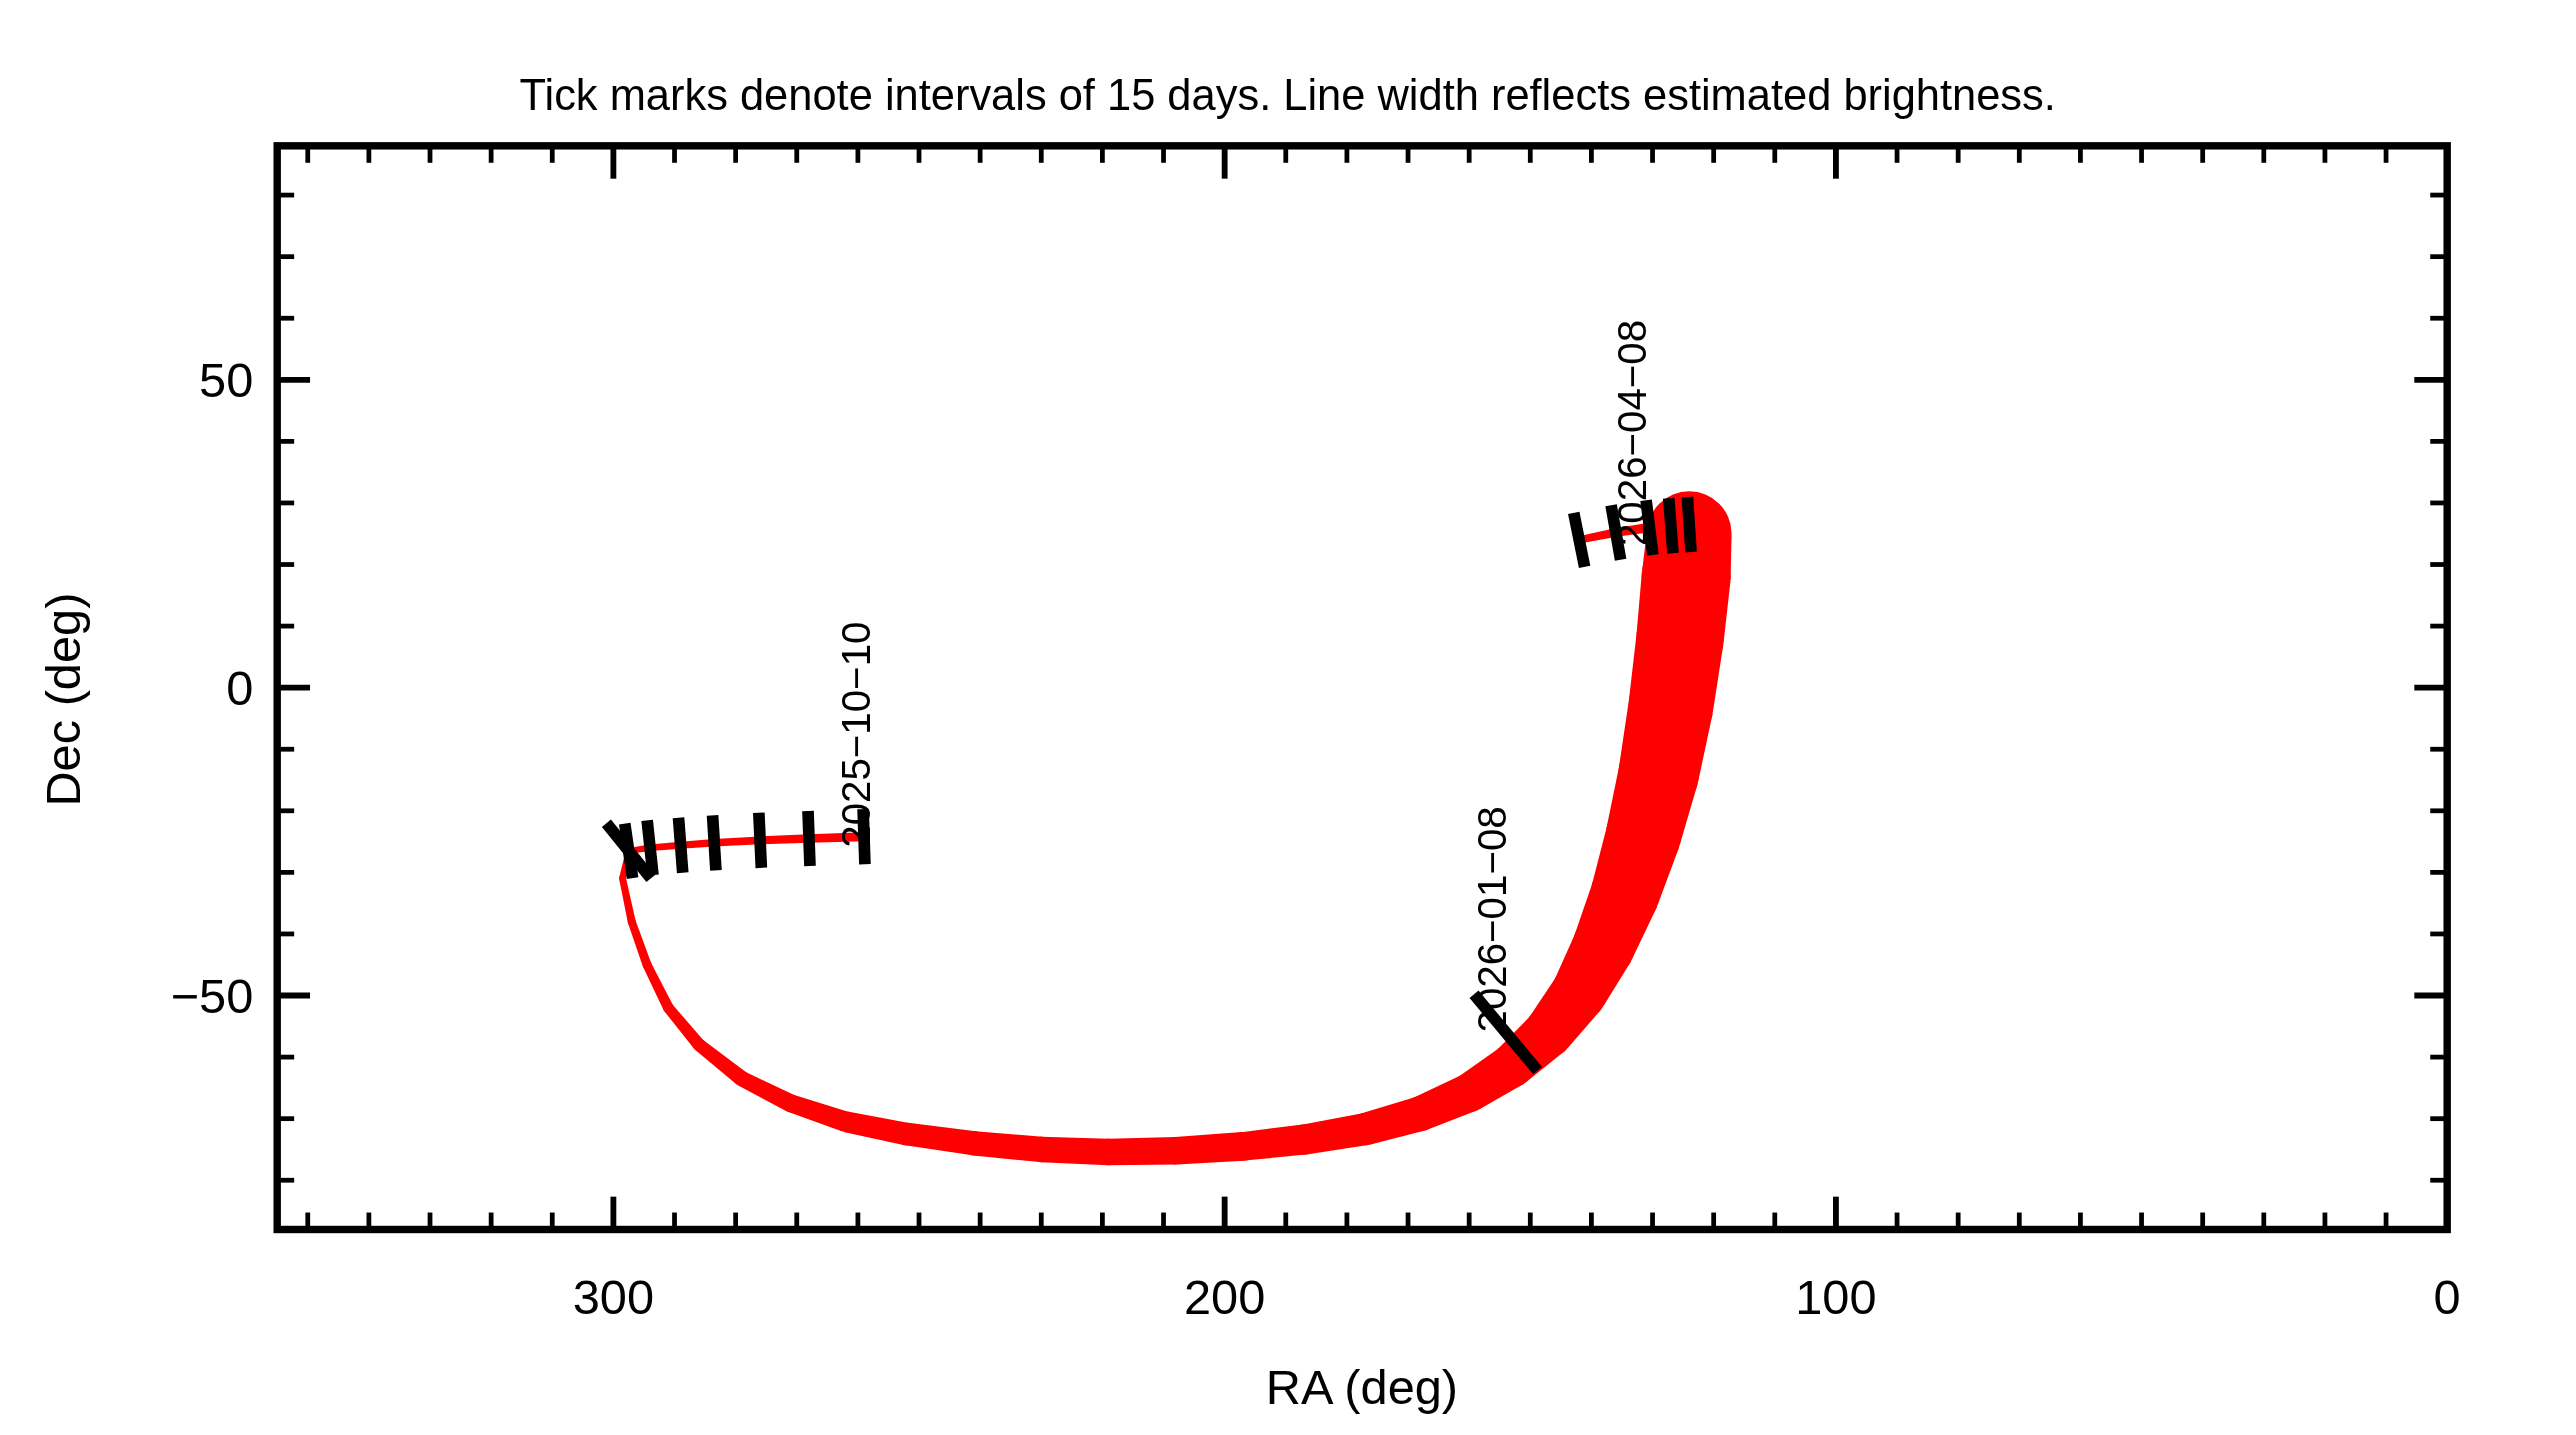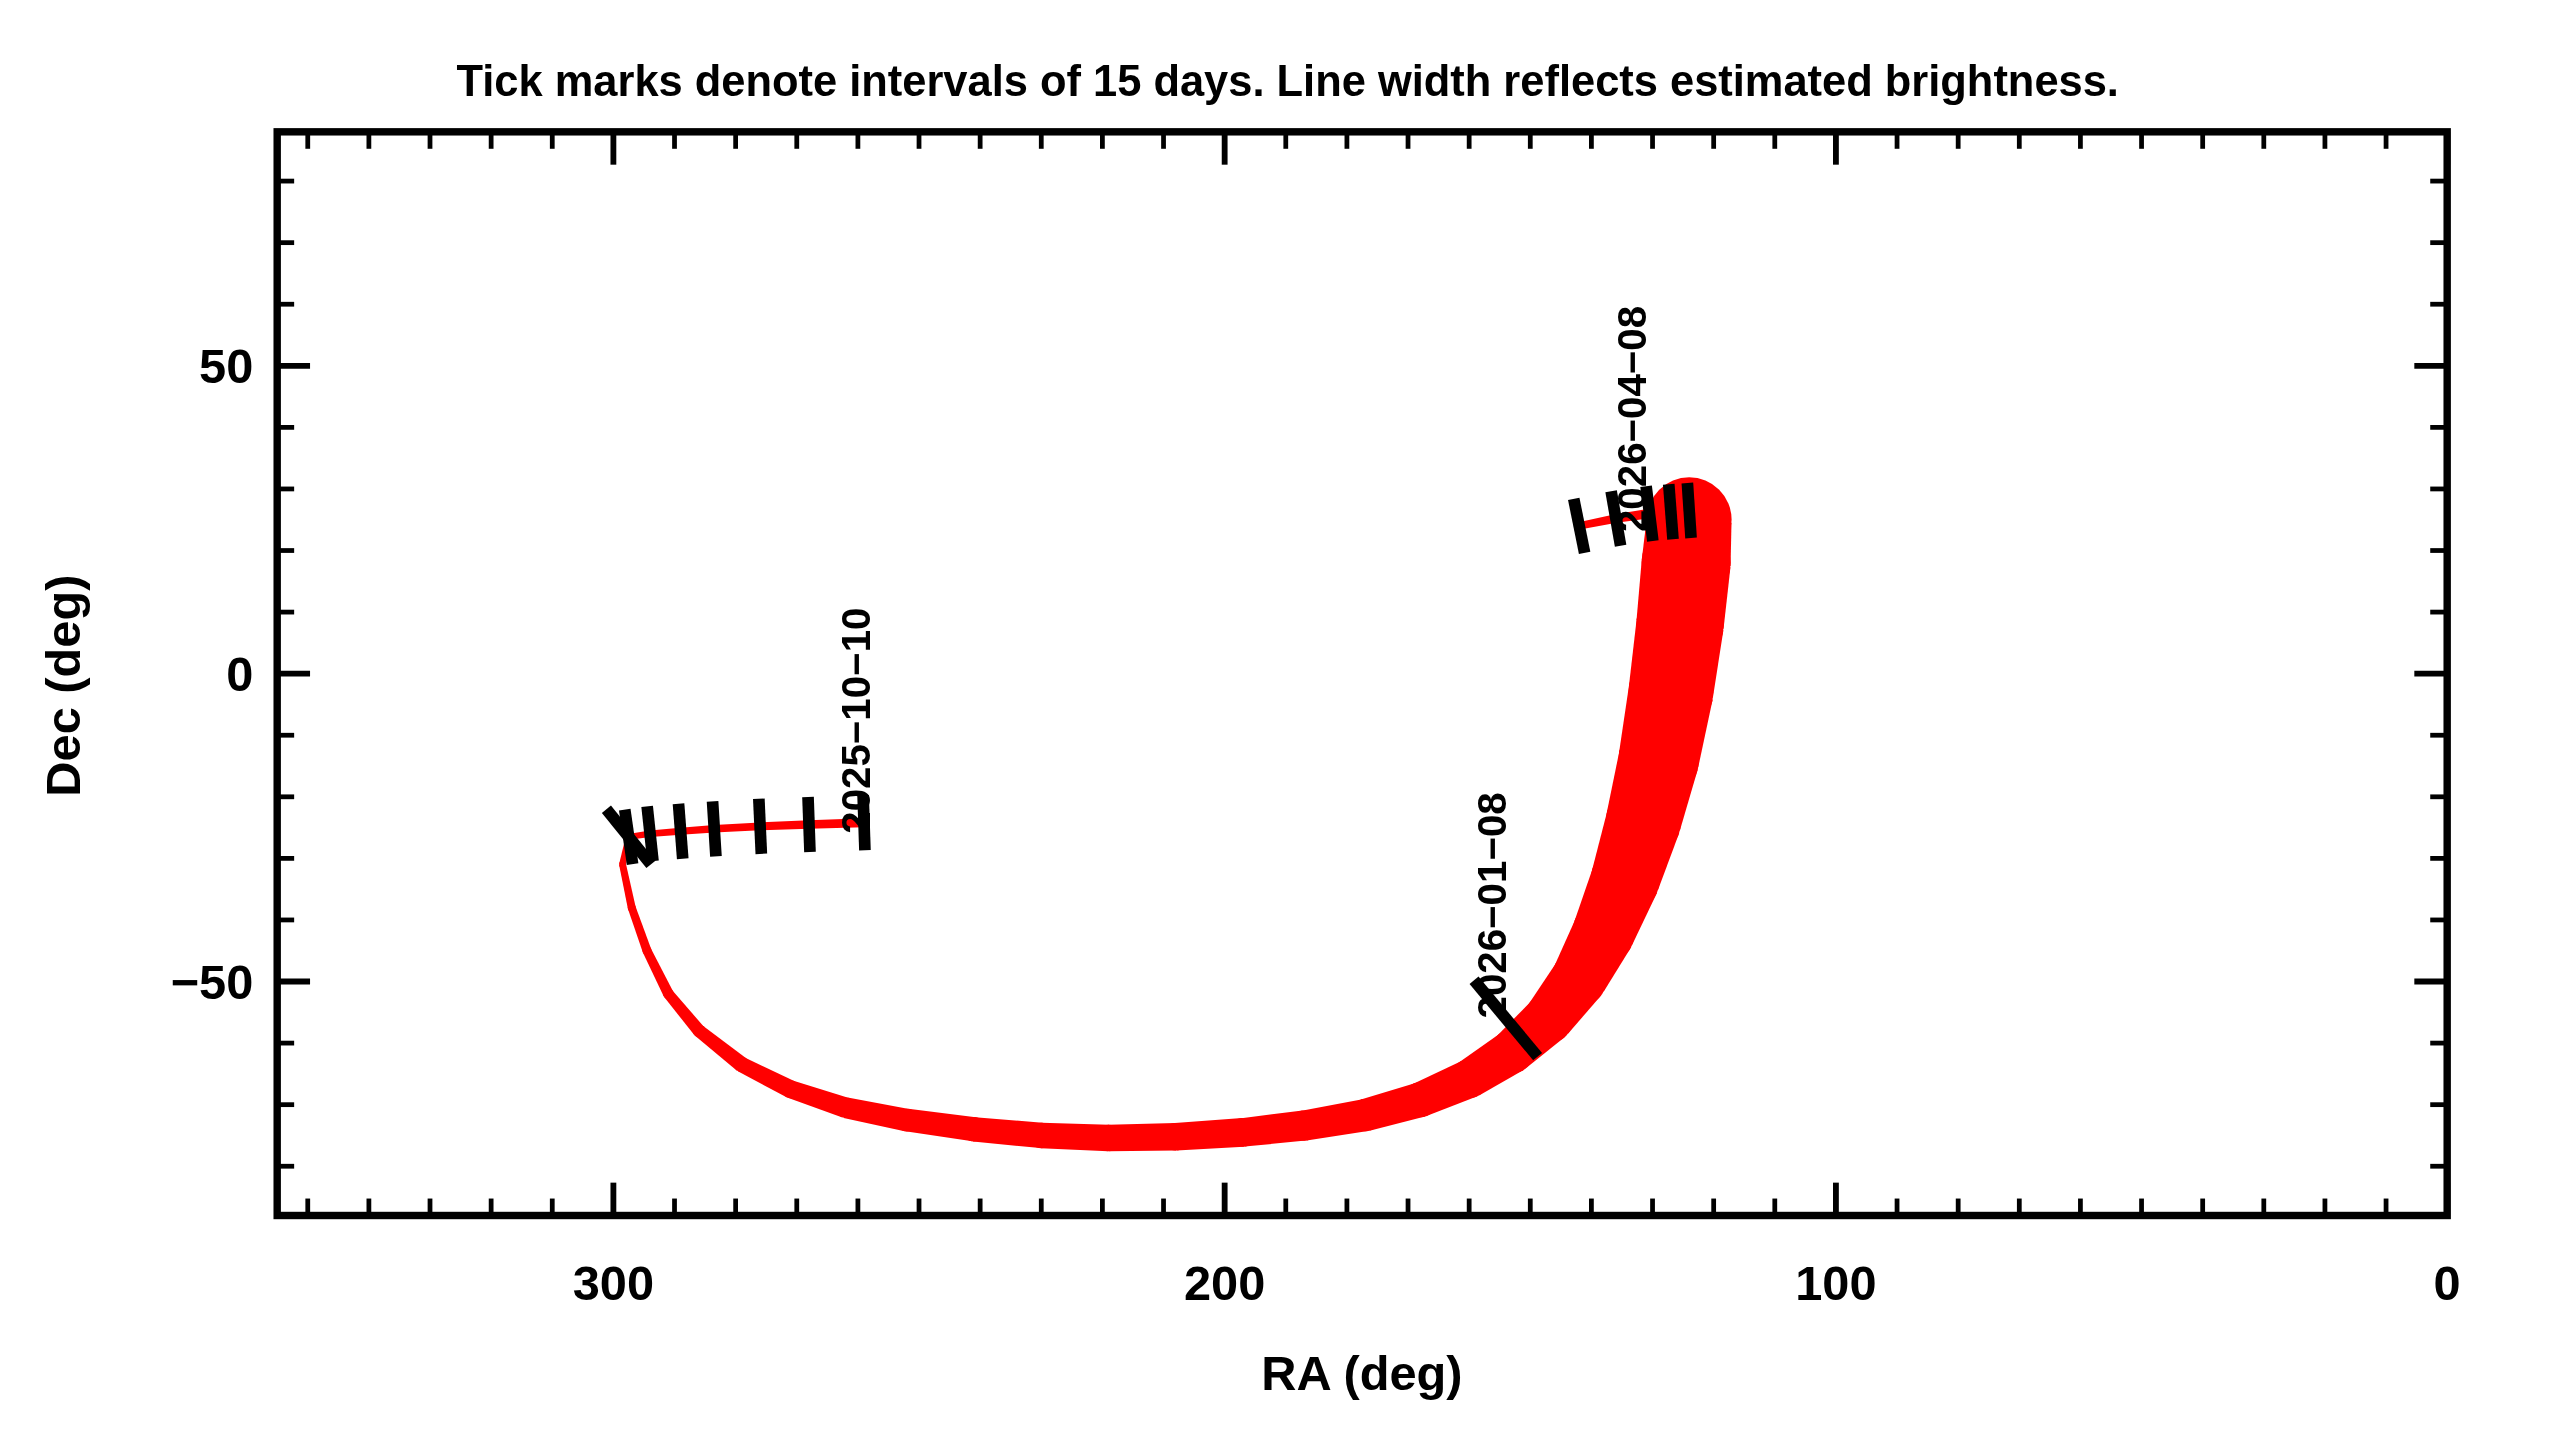--- a/index.html
+++ b/index.html
@@ -2,21 +2,21 @@
 <html style="font-size:8.5px"><head>
 <meta charset="utf-8">
 <title>Sky Track</title>
 <style>
   html,body{margin:0;padding:0;background:#ffffff;}
   body{
     width:2576px;height:1435px;position:relative;overflow:hidden;
     font-family:"Liberation Sans","DejaVu Sans",sans-serif;
     color:#000000;
   }
-  #figure{position:absolute;left:0;top:2px;width:2576px;height:1266px;font-weight:bold;}
+  #figure{position:absolute;left:0;top:16px;width:2576px;height:1266px;}
   svg#plot{position:absolute;left:0;top:0;width:2576px;height:1435px;display:block;}
   .ttl{font-size:82px;}
   .axlab{font-size:92px;}
   .tklab{font-size:92px;}
   .datelab{font-size:76px;}
   text{font-family:"Liberation Sans","DejaVu Sans",sans-serif;fill:#000000;}
 </style>
 </head>
 <body>
 

